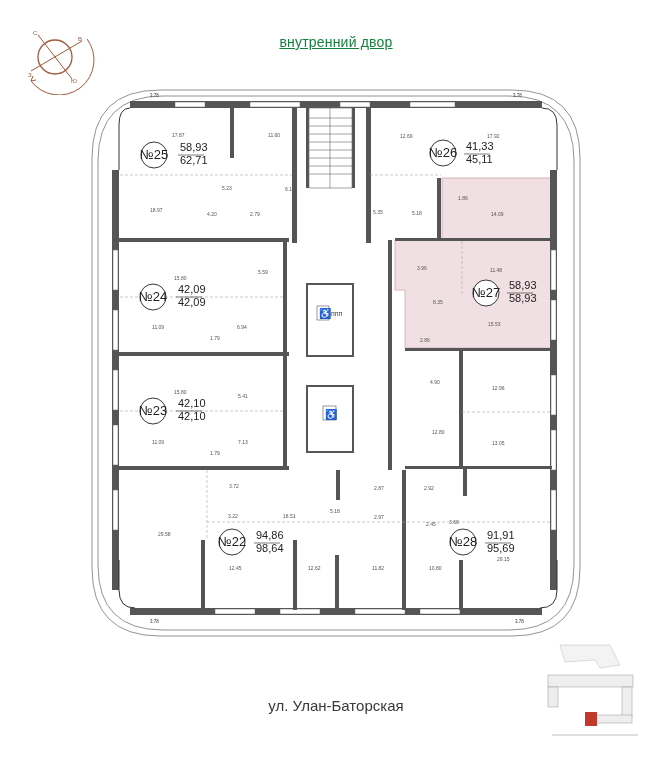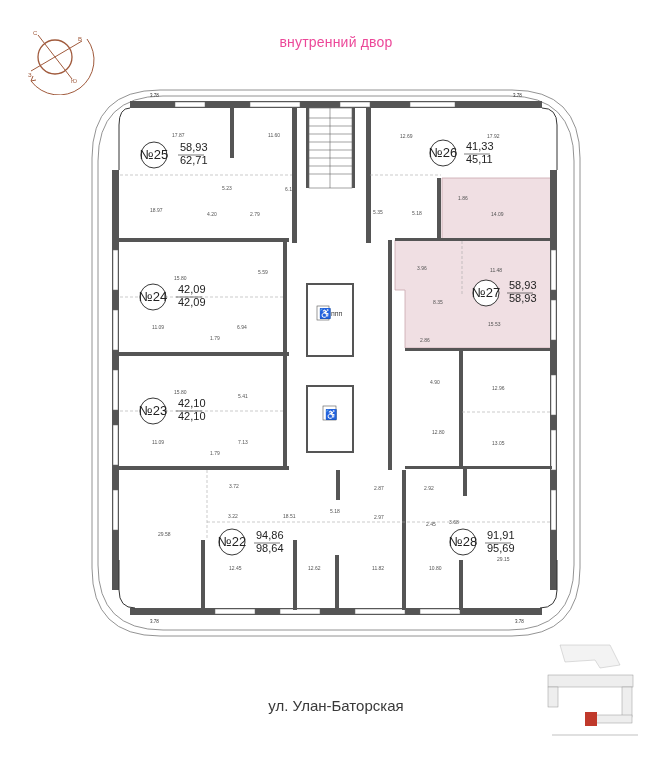--- a/index.html
+++ b/index.html
@@ -1,18 +1,18 @@
 <!DOCTYPE html>
 <html><head>
 <meta charset="utf-8">
 <style>
   html, body { margin:0; padding:0; background:#ffffff; }
   body { width:672px; height:768px; position:relative; overflow:hidden; font-family:"Liberation Sans", sans-serif; color:#333; }
   .abs { position:absolute; }
-  .label-top { left:0; width:672px; top:34px; text-align:center; font-size:14px; color:#ec4899; letter-spacing:0.2px; }
+  .label-top { left:0; width:672px; top:34px; text-align:center; font-size:14px; color:#15803d; letter-spacing:0.2px;text-decoration:underline; }
   .label-bottom { left:0; width:672px; top:697px; text-align:center; font-size:15px; color:#3a3a3a; }
   svg text { font-family:"Liberation Sans", sans-serif; }
   .room-area { font-size:5px; fill:#555; }
   .apt-num { font-size:13px; fill:#222; }
   .apt-val { font-size:11px; fill:#222; }
   .dim { font-size:4.5px; fill:#333; }
   .apt-hot { cursor:pointer; }
 </style>
 </head>
 <body>

